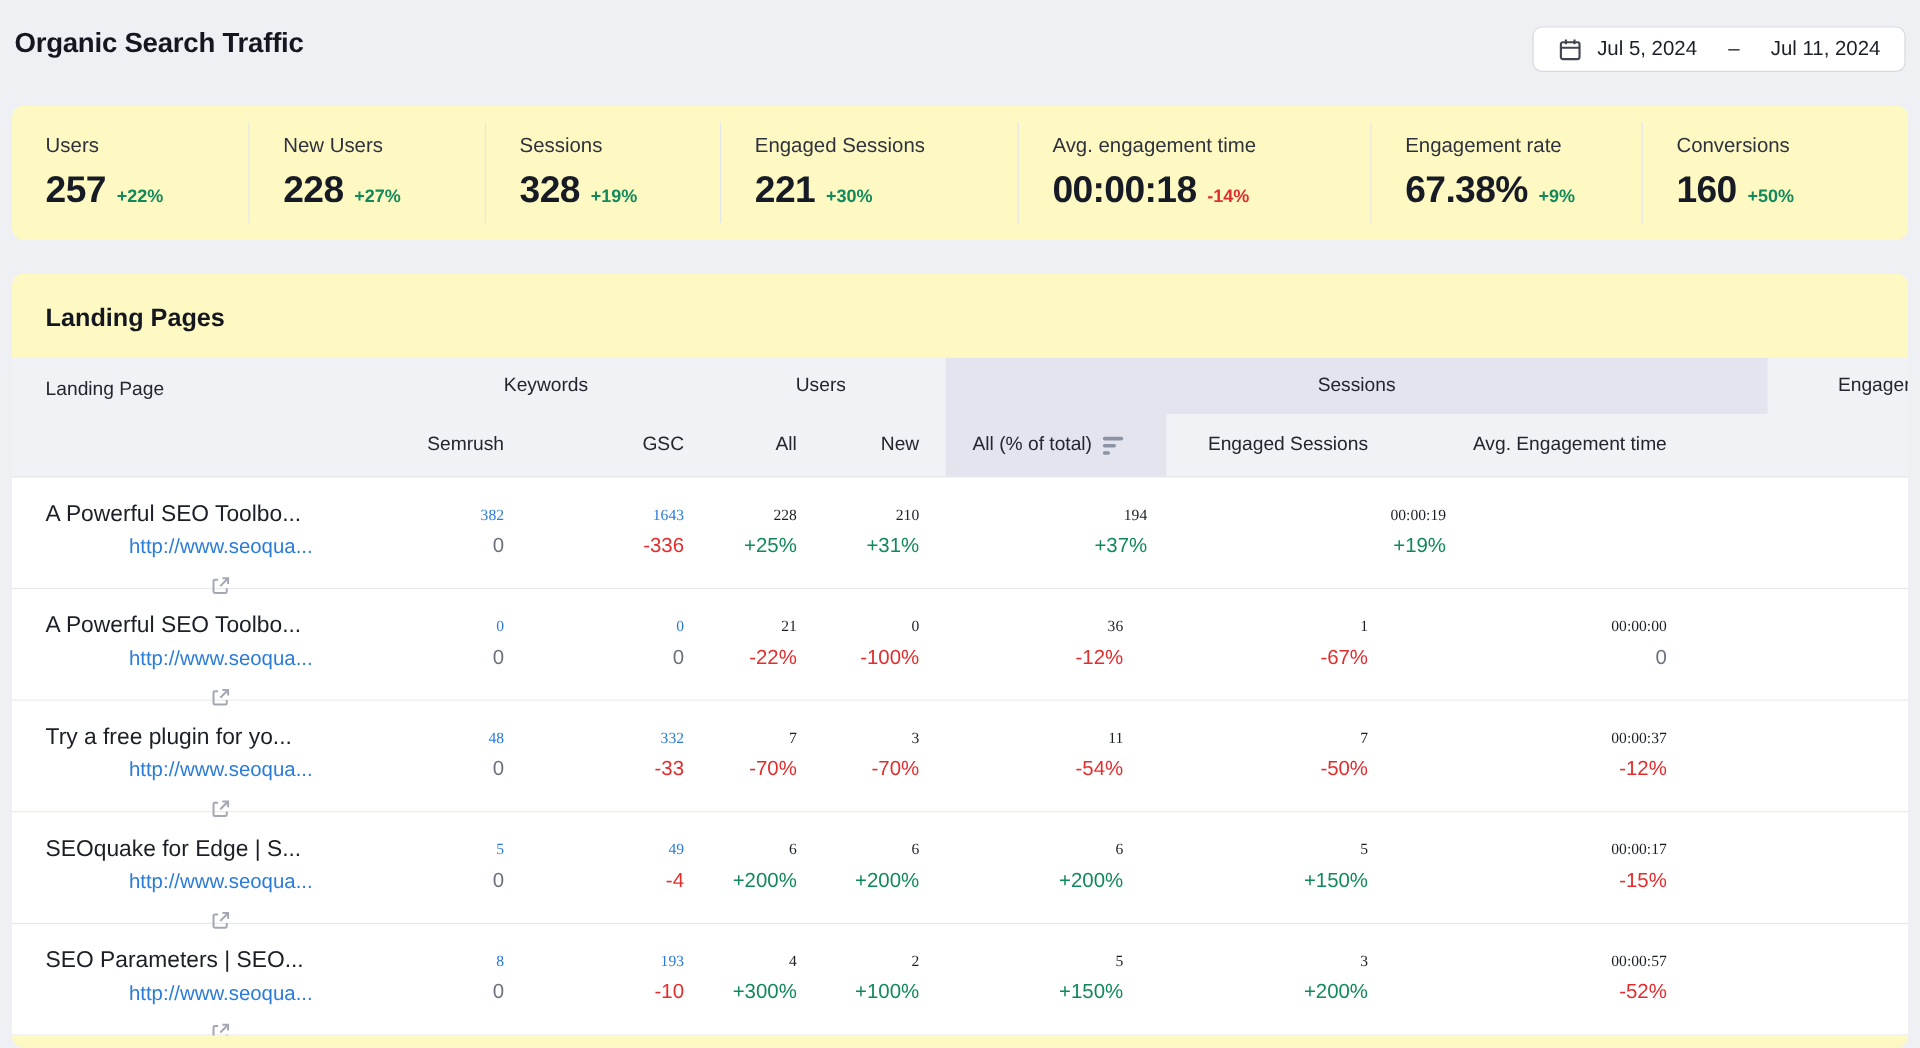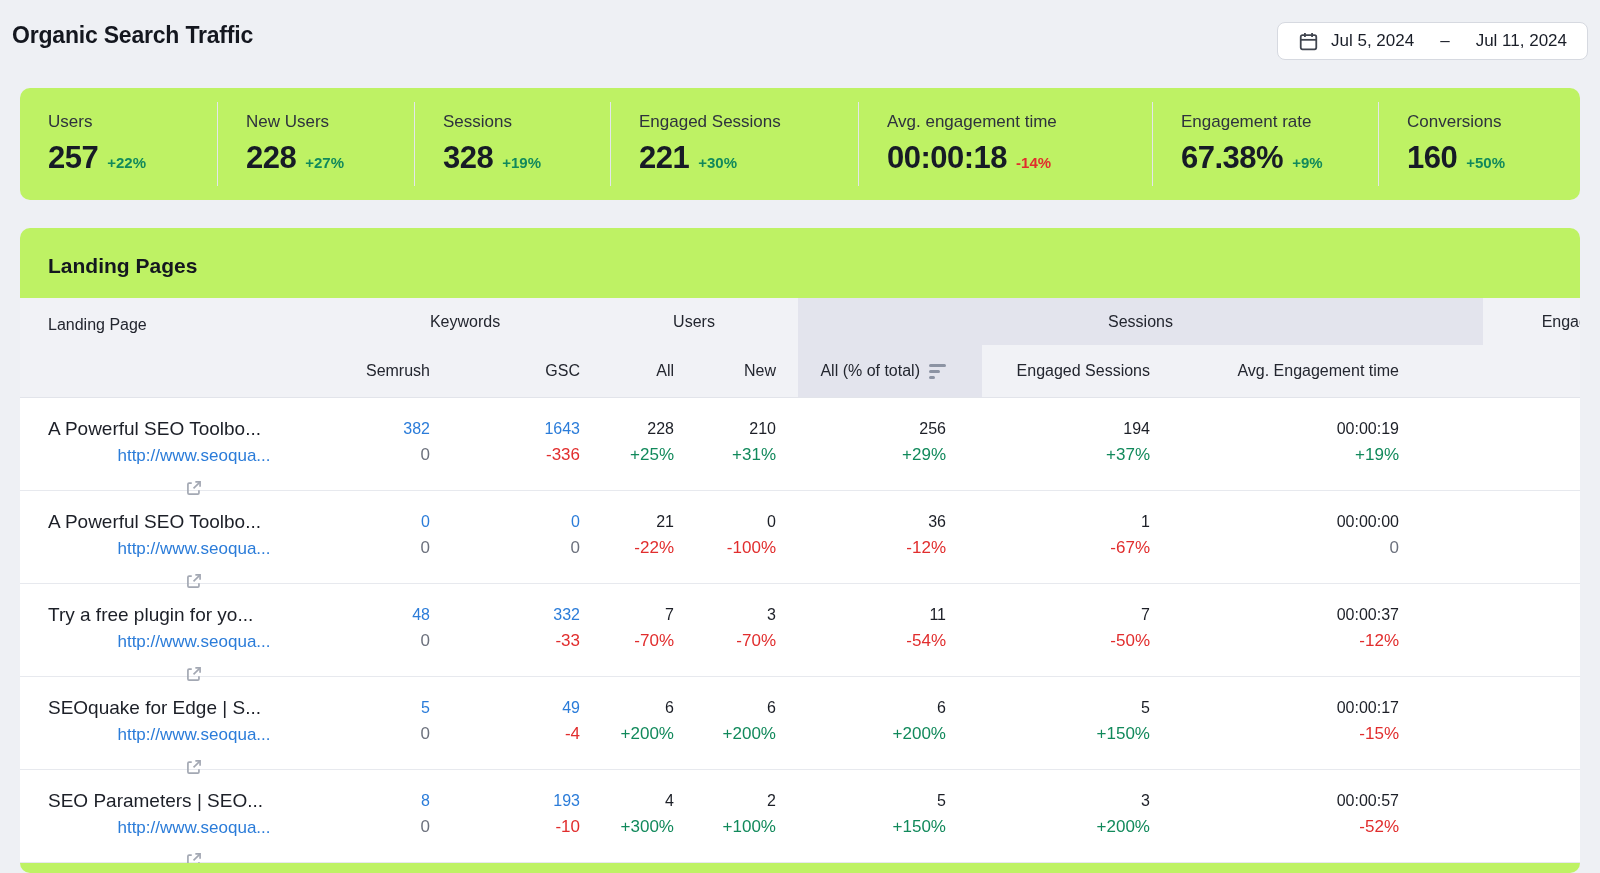--- a/index.html
+++ b/index.html
@@ -13,21 +13,21 @@
   .page-header { display:flex; justify-content:space-between; padding:22px 12px 0 12px; height:80px; }
   .page-title { font-size:23px; font-weight:bold; color:#14171f; letter-spacing:-0.2px; }
   .date-range {
     display:flex; align-items:center; gap:12px;
     background:#fff; border:1px solid #d6d9e0; border-radius:8px;
     height:38px; padding:0 20px; cursor:pointer; font-size:17px; color:#1a1e28;
   }
   .date-range .sep { color:#1a1e28; padding:0 14px; }
   .cal-icon { display:inline-flex; }
   
-  .card { background:#bef264; border-radius:10px; margin:0 20px; }
+  .card { background:#fef9c3; border-radius:10px; margin:0 10px; }
   .metrics { margin-top:8px; height:112px; display:flex; align-items:stretch; padding:0 0; }
   .metric { padding:24px 0 0 28px; position:relative; }
   .metric .m-label { font-size:17px; color:#2e323d; margin-bottom:8px; white-space:nowrap; }
   .m-valrow { display:flex; align-items:baseline; gap:9px; }
   .metric .m-value { font-size:31px; font-weight:bold; color:#171b26; letter-spacing:-0.5px; white-space:nowrap; }
   .metric .m-delta { font-size:15px; font-weight:bold; }
   .m-div { width:1px; background:#e4e6eb; margin:14px 0; }
   .w1{width:197px}.w2{width:196px}.w3{width:195px}.w4{width:247px}.w5{width:293px}.w6{width:225px}.w7{flex:1}
   .pos { color:#11895b; } .neg { color:#e12d2d; }
   
@@ -51,21 +51,21 @@
   .sort-icon { display:inline-flex; flex-direction:column; gap:3px; margin-left:9px; }
   .sort-icon i { display:block; height:3px; background:#8c93a3; border-radius:1.5px; }
   .sort-icon i:nth-child(1){width:17px}.sort-icon i:nth-child(2){width:11px}.sort-icon i:nth-child(3){width:6px}
   
   .t-row { display:flex; height:93px; border-bottom:1px solid #e7e9ee; background:#fff; }
   .lp-cell { padding:17px 0 0 28px; }
   .lp-name { font-size:19px; color:#1c1f27; line-height:27px; white-space:nowrap; }
   .lp-urlrow { display:flex; align-items:center; gap:10px; line-height:27px;flex-direction:column; }
   .lp-url { font-size:17px; color:#2b7cd9; cursor:pointer; white-space:nowrap; }
   .num-cell { padding-top:17px; text-align:right; }
-  .cell-top { font-size:16px; line-height:27px; }
+  .cell-top { font-size:13px; line-height:27px;font-family:Liberation Serif, serif; }
   .cell-bottom { font-size:17px; line-height:26px; }
   .c-dark{color:#1c1f27}.c-blue{color:#2b7cd9}.c-pos{color:#11895b}.c-neg{color:#e12d2d}.c-muted{color:#6c717d}
   .ext-icon { display:inline-flex; cursor:pointer; }
 </style>
 </head>
 <body>
 
 <div class="page-header">
   <div class="page-title">Organic Search Traffic</div>
   <div class="date-range">
@@ -196,24 +196,20 @@
               <div class="cell-bottom c-neg">-336</div>
             </div>
     <div class="num-cell col-all pr-all">
               <div class="cell-top c-dark">228</div>
               <div class="cell-bottom c-pos">+25%</div>
             </div>
     <div class="num-cell col-new pr-new">
               <div class="cell-top c-dark">210</div>
               <div class="cell-bottom c-pos">+31%</div>
             </div>
-    <div class="num-cell col-sessall pr-sessall">
-              <div class="cell-top c-dark">256</div>
-              <div class="cell-bottom c-pos">+29%</div>
-            </div>
     <div class="num-cell col-engaged pr-engaged">
               <div class="cell-top c-dark">194</div>
               <div class="cell-bottom c-pos">+37%</div>
             </div>
     <div class="num-cell col-avgtime pr-avgtime">
               <div class="cell-top c-dark">00:00:19</div>
               <div class="cell-bottom c-pos">+19%</div>
             </div>
     <div class="num-cell col-engrate"></div>
   </div>

